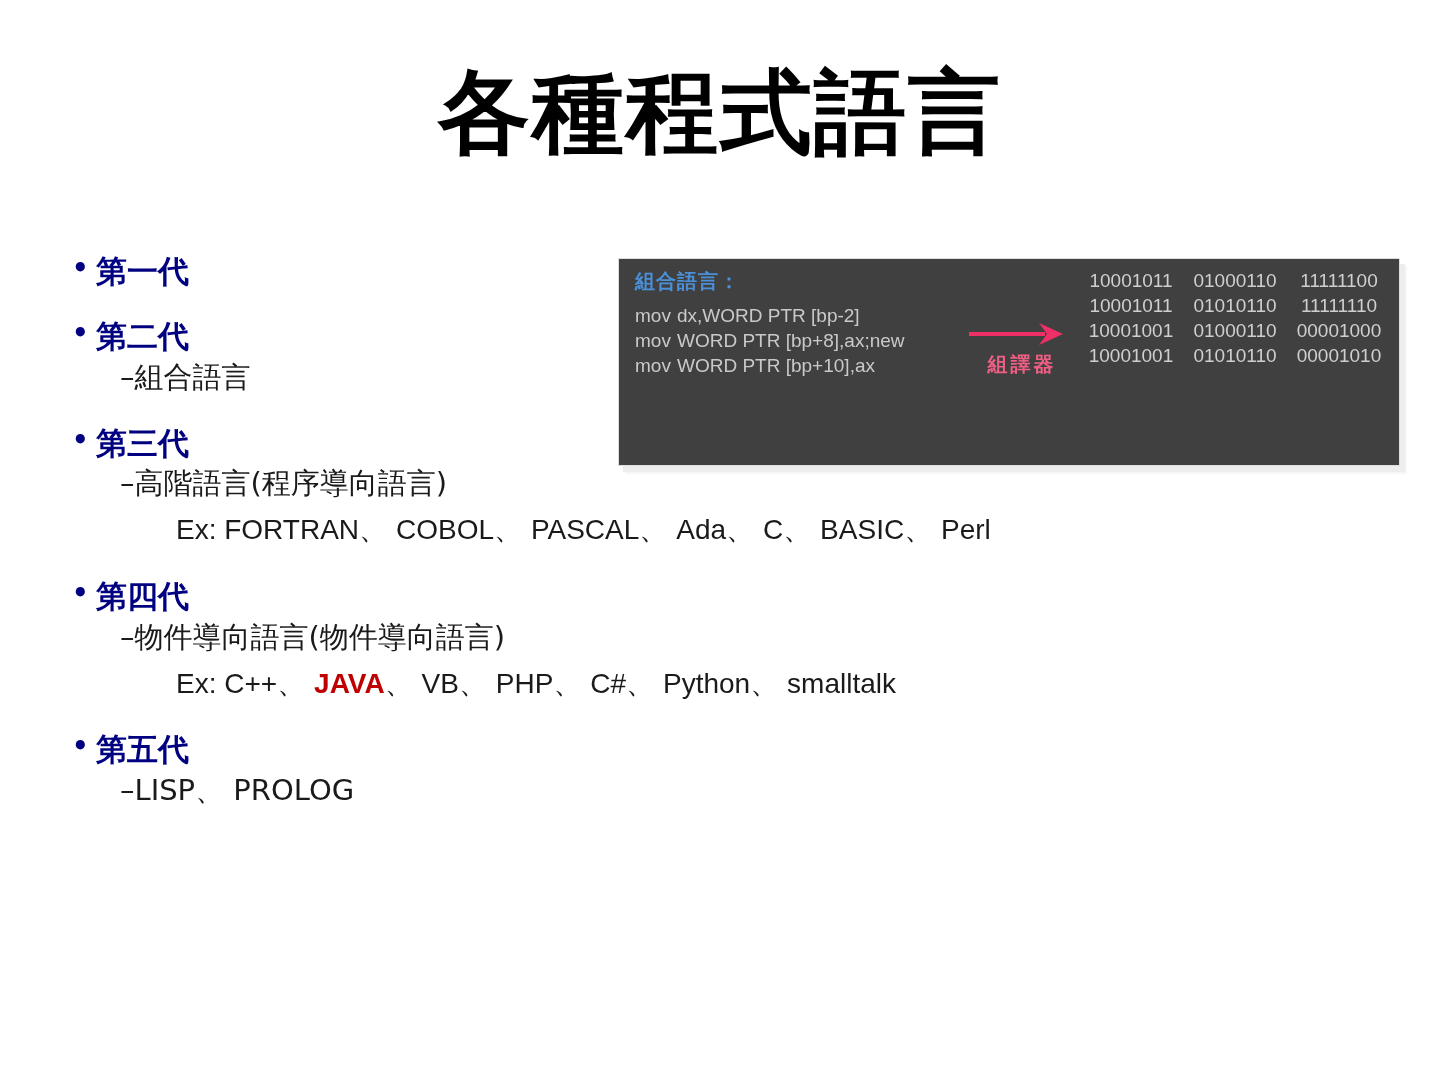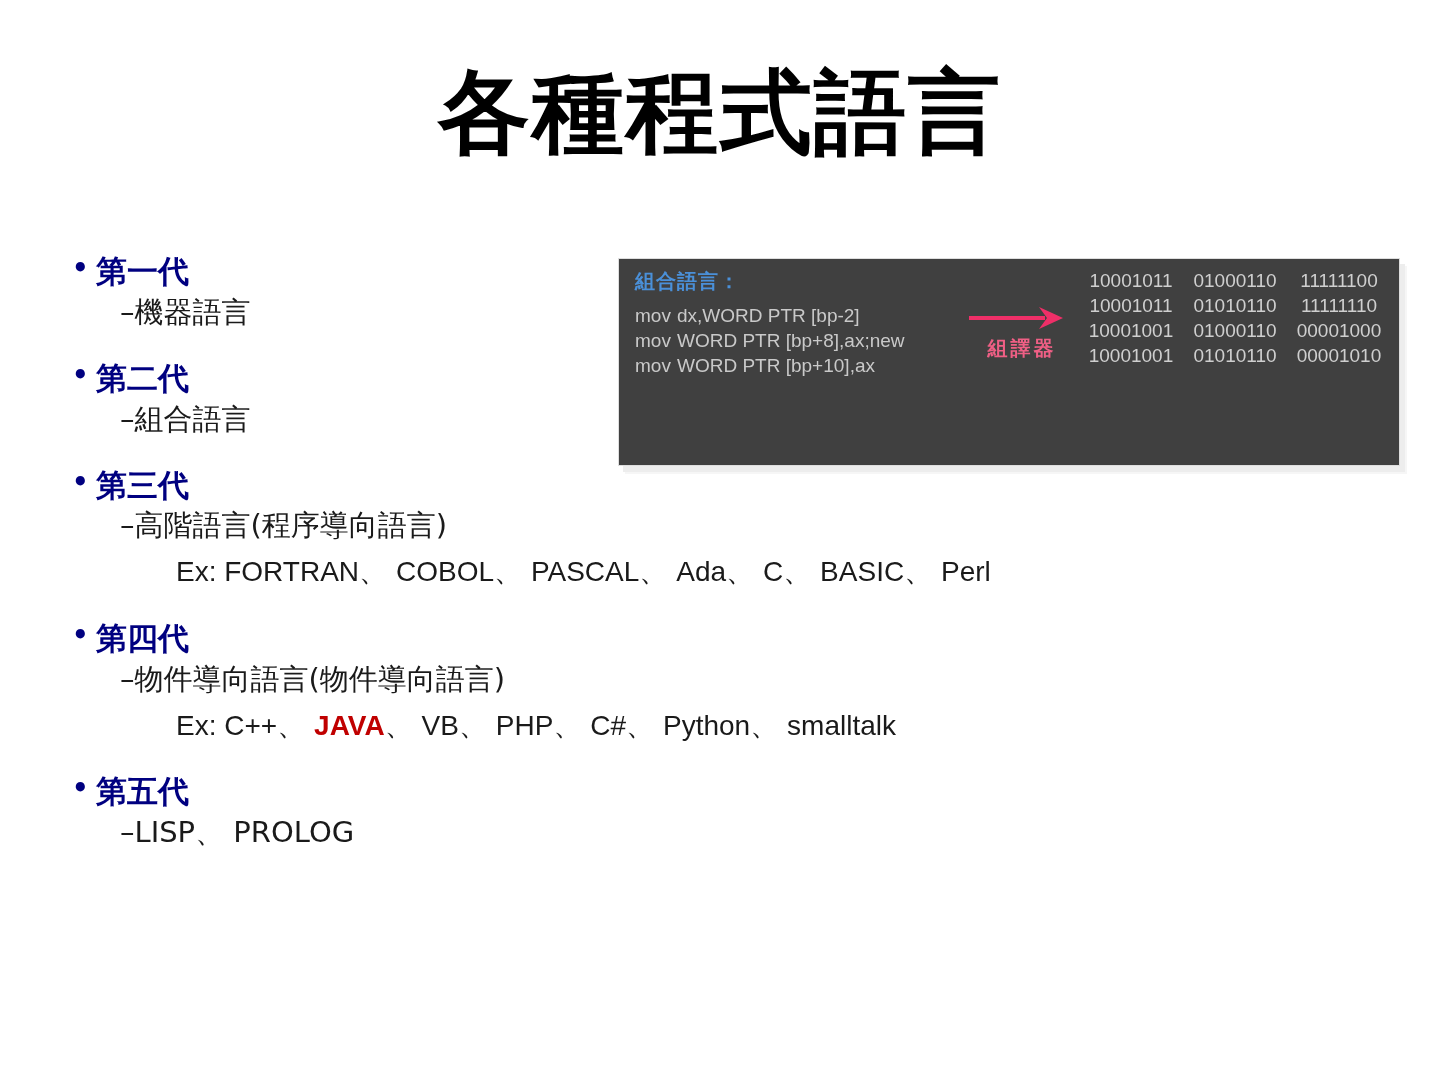--- a/index.html
+++ b/index.html
@@ -128,21 +128,21 @@
     line-height: 25px;
     white-space: nowrap;
     font-family: "Liberation Sans", "DejaVu Sans", sans-serif;
   }
   .bin-line .w { display: inline-block; width: 104px; text-align: center; }
 
   
   #assembler-group {
     position: absolute;
     left: 348px;
-    top: 46px;
+    top: 62px;
     width: 110px;
     text-align: center;
   }
   #assembler-arrow { display: block; }
   #assembler-label {
     color: #ef5f85;
     font-size: 20px;
     font-weight: bold;
     letter-spacing: 3px;
     margin-top: 4px;
@@ -155,21 +155,20 @@
 
 <div id="slide-title">各種程式語言</div>
 
 <div id="content-list">
 
   <div class="gen-block">
     <div class="gen-head">
       <span class="gen-bullet">•</span>
       <span>第一代</span>
     </div>
-    <div class="gen-sub">–機器語言</div>
   </div>
 
   <div class="gen-block">
     <div class="gen-head">
       <span class="gen-bullet">•</span>
       <span>第二代</span>
     </div>
     <div class="gen-sub">–組合語言</div>
   </div>
 

